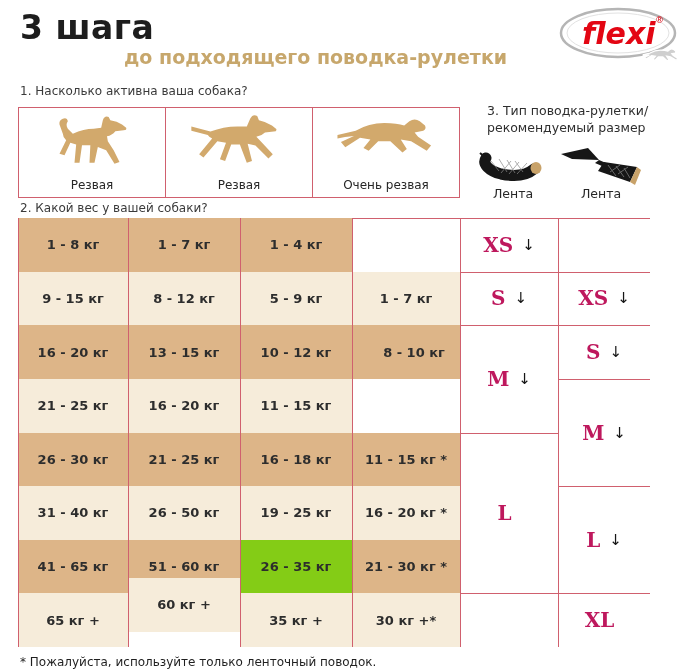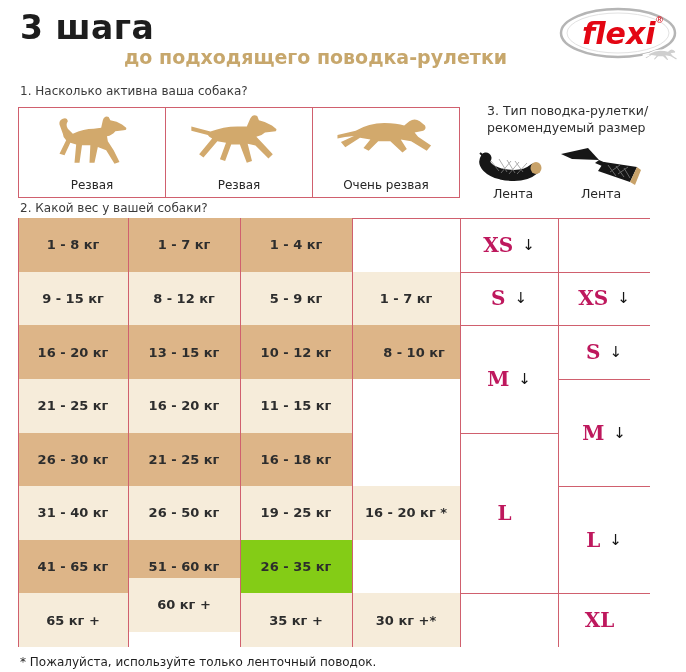--- a/index.html
+++ b/index.html
@@ -114,27 +114,29 @@
       <div class="wcell" style="left: 110px; top: 107.25px; width: 112px; height: 53.625px; background: rgb(221, 181, 136);">13 - 15 кг</div>
       <div class="wcell" style="left: 222px; top: 107.25px; width: 112px; height: 53.625px; background: rgb(221, 181, 136);">10 - 12 кг</div>
       <div class="wcell" style="left: 334px; top: 107.25px; width: 108px; height: 53.625px; background: rgb(221, 181, 136); padding-left: 16px;">8 - 10 кг</div>
       <div class="wcell" style="left: 0px; top: 160.875px; width: 110px; height: 53.625px; background: rgb(246, 236, 218);">21 - 25 кг</div>
       <div class="wcell" style="left: 110px; top: 160.875px; width: 112px; height: 53.625px; background: rgb(246, 236, 218);">16 - 20 кг</div>
       <div class="wcell" style="left: 222px; top: 160.875px; width: 112px; height: 53.625px; background: rgb(246, 236, 218);">11 - 15 кг</div>
       <div class="wcell" style="left: 334px; top: 160.875px; width: 108px; height: 53.625px; background: transparent;"></div>
       <div class="wcell" style="left: 0px; top: 214.5px; width: 110px; height: 53.625px; background: rgb(221, 181, 136);">26 - 30 кг</div>
       <div class="wcell" style="left: 110px; top: 214.5px; width: 112px; height: 53.625px; background: rgb(221, 181, 136);">21 - 25 кг</div>
       <div class="wcell" style="left: 222px; top: 214.5px; width: 112px; height: 53.625px; background: rgb(221, 181, 136);">16 - 18 кг</div>
+      <div class="wcell" style="left: 334px; top: 214.5px; width: 108px; height: 53.625px; background: rgb(221, 181, 136);">11 - 15 кг *</div>
       <div class="wcell" style="left: 0px; top: 268.125px; width: 110px; height: 53.625px; background: rgb(246, 236, 218);">31 - 40 кг</div>
       <div class="wcell" style="left: 110px; top: 268.125px; width: 112px; height: 53.625px; background: rgb(246, 236, 218);">26 - 50 кг</div>
       <div class="wcell" style="left: 222px; top: 268.125px; width: 112px; height: 53.625px; background: rgb(246, 236, 218);">19 - 25 кг</div>
       <div class="wcell" style="left: 334px; top: 268.125px; width: 108px; height: 53.625px; background: rgb(246, 236, 218);">16 - 20 кг *</div>
       <div class="wcell" style="left: 0px; top: 321.75px; width: 110px; height: 53.625px; background: rgb(221, 181, 136);">41 - 65 кг</div>
       <div class="wcell" style="left: 110px; top: 321.75px; width: 112px; height: 53.625px; background: rgb(221, 181, 136);">51 - 60 кг</div>
       <div class="wcell" style="left: 222px; top: 321.75px; width: 112px; height: 53.625px; background: #84cc16;">26 - 35 кг</div>
+      <div class="wcell" style="left: 334px; top: 321.75px; width: 108px; height: 53.625px; background: rgb(221, 181, 136);">21 - 30 кг *</div>
       <div class="wcell" style="left: 0px; top: 375.375px; width: 110px; height: 53.625px; background: rgb(246, 236, 218);">65 кг +</div>
       <div class="wcell" style="left: 110px; top: 360px; width: 112px; height: 53.625px; background: rgb(246, 236, 218);">60 кг +</div>
       <div class="wcell" style="left: 222px; top: 375.375px; width: 112px; height: 53.625px; background: rgb(246, 236, 218);">35 кг +</div>
       <div class="wcell" style="left: 334px; top: 375.375px; width: 108px; height: 53.625px; background: rgb(246, 236, 218);">30 кг +*</div>
       <div class="size-cell" style="left: 442px; width: 98px; top: 0px; height: 53.625px;">
         <div class="size-letter">XS</div>
         <div class="size-arrow">↓</div>
       </div>
       <div class="size-cell" style="left: 442px; width: 98px; top: 53.625px; height: 53.625px;">
         <div class="size-letter">S</div>

